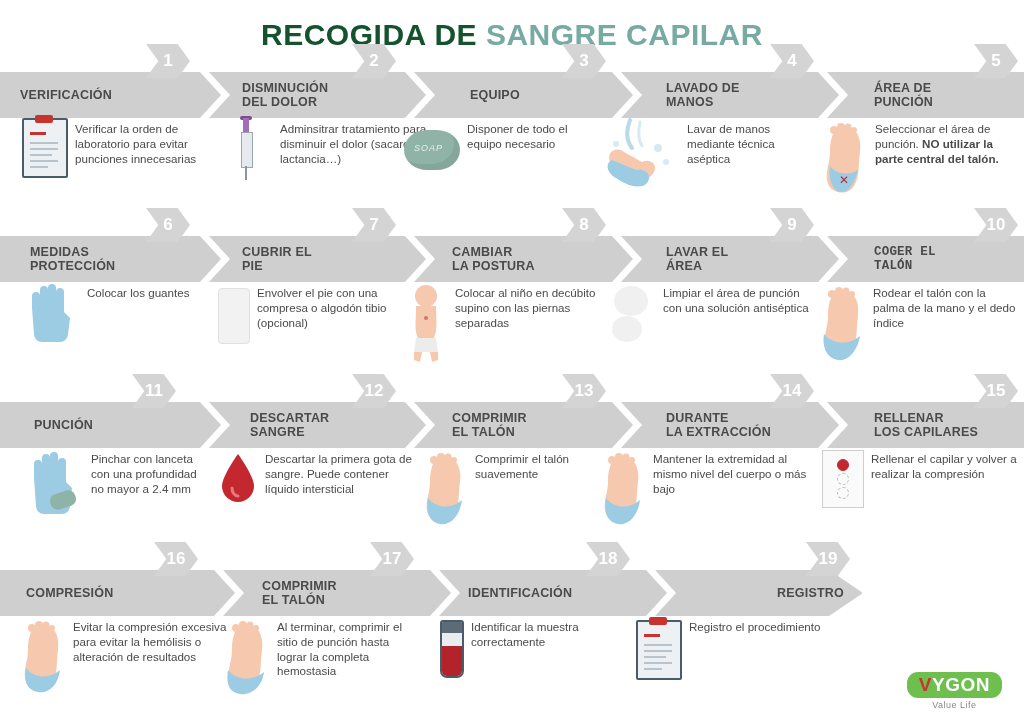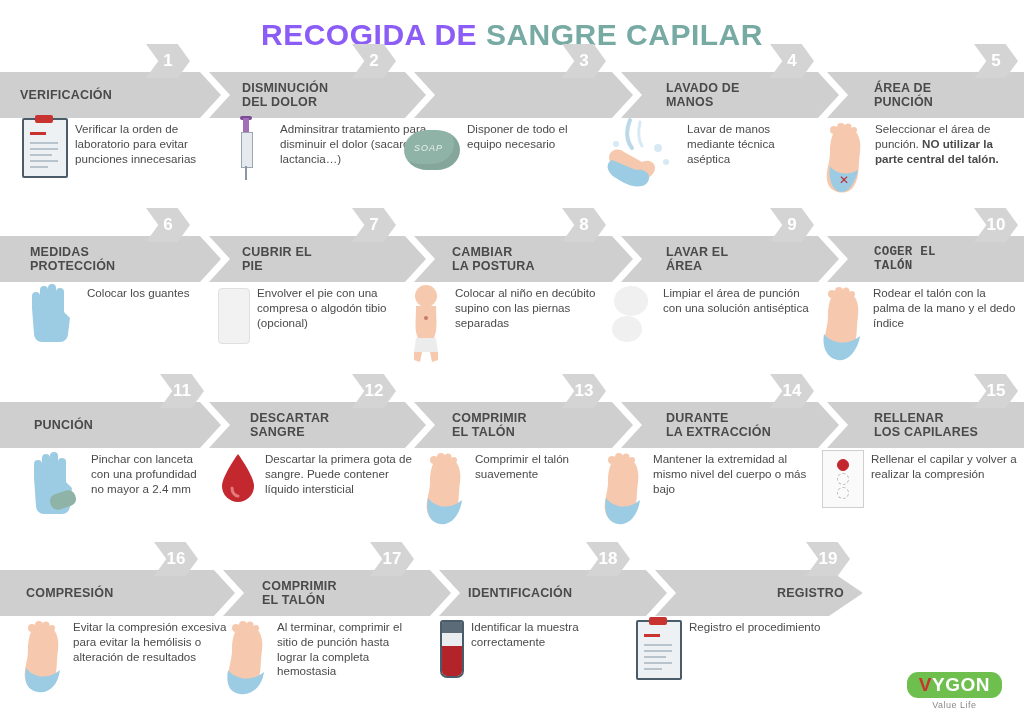--- a/index.html
+++ b/index.html
@@ -13,21 +13,21 @@
   }
   
   .title{
     width:100%;
     text-align:center;
     padding-top:18px;
     font-size:30px;
     font-weight:bold;
     letter-spacing:.5px;
   }
-  .title .dark{color:#8b5cf6;}
+  .title .dark{color:#14532d;}
   .title .teal{color:#76aaa3;}
 
   
   .band{
     position:relative;
     height:46px;
     margin-top:8px;
     background:#cfcfcf;
   }
   .band .chev{
@@ -159,20 +159,23 @@
   </div>
 
   <div class="step" style="left:242px;width:160px;">
     <div class="lbl" style="white-space:pre-line;">DISMINUCIÓN
 DEL DOLOR</div>
   </div>
   <div class="numwrap" style="left:352px;">
     <div class="numbadge">2</div>
   </div>
 
+  <div class="step" style="left:470px;width:140px;">
+    <div class="lbl">EQUIPO</div>
+  </div>
   <div class="numwrap" style="left:562px;">
     <div class="numbadge">3</div>
   </div>
 
   <div class="step" style="left:666px;width:150px;">
     <div class="lbl" style="white-space:pre-line;">LAVADO DE
 MANOS</div>
   </div>
   <div class="numwrap" style="left:770px;">
     <div class="numbadge">4</div>
@@ -359,21 +362,21 @@
 
 <div class="band" style="margin-top:22px;">
   <div class="chev" style="left:200px;"></div>
   <div class="chev" style="left:405px;"></div>
   <div class="chev" style="left:612px;"></div>
   <div class="chev" style="left:818px;"></div>
 
   <div class="step" style="left:34px;width:150px;">
     <div class="lbl">PUNCIÓN</div>
   </div>
-  <div class="numwrap" style="left:160px;">
+  <div class="numwrap" style="left:132px;">
     <div class="numbadge">11</div>
   </div>
 
   <div class="step" style="left:250px;width:150px;">
     <div class="lbl" style="white-space:pre-line;">DESCARTAR
 SANGRE</div>
   </div>
   <div class="numwrap" style="left:352px;">
     <div class="numbadge">12</div>
   </div>

